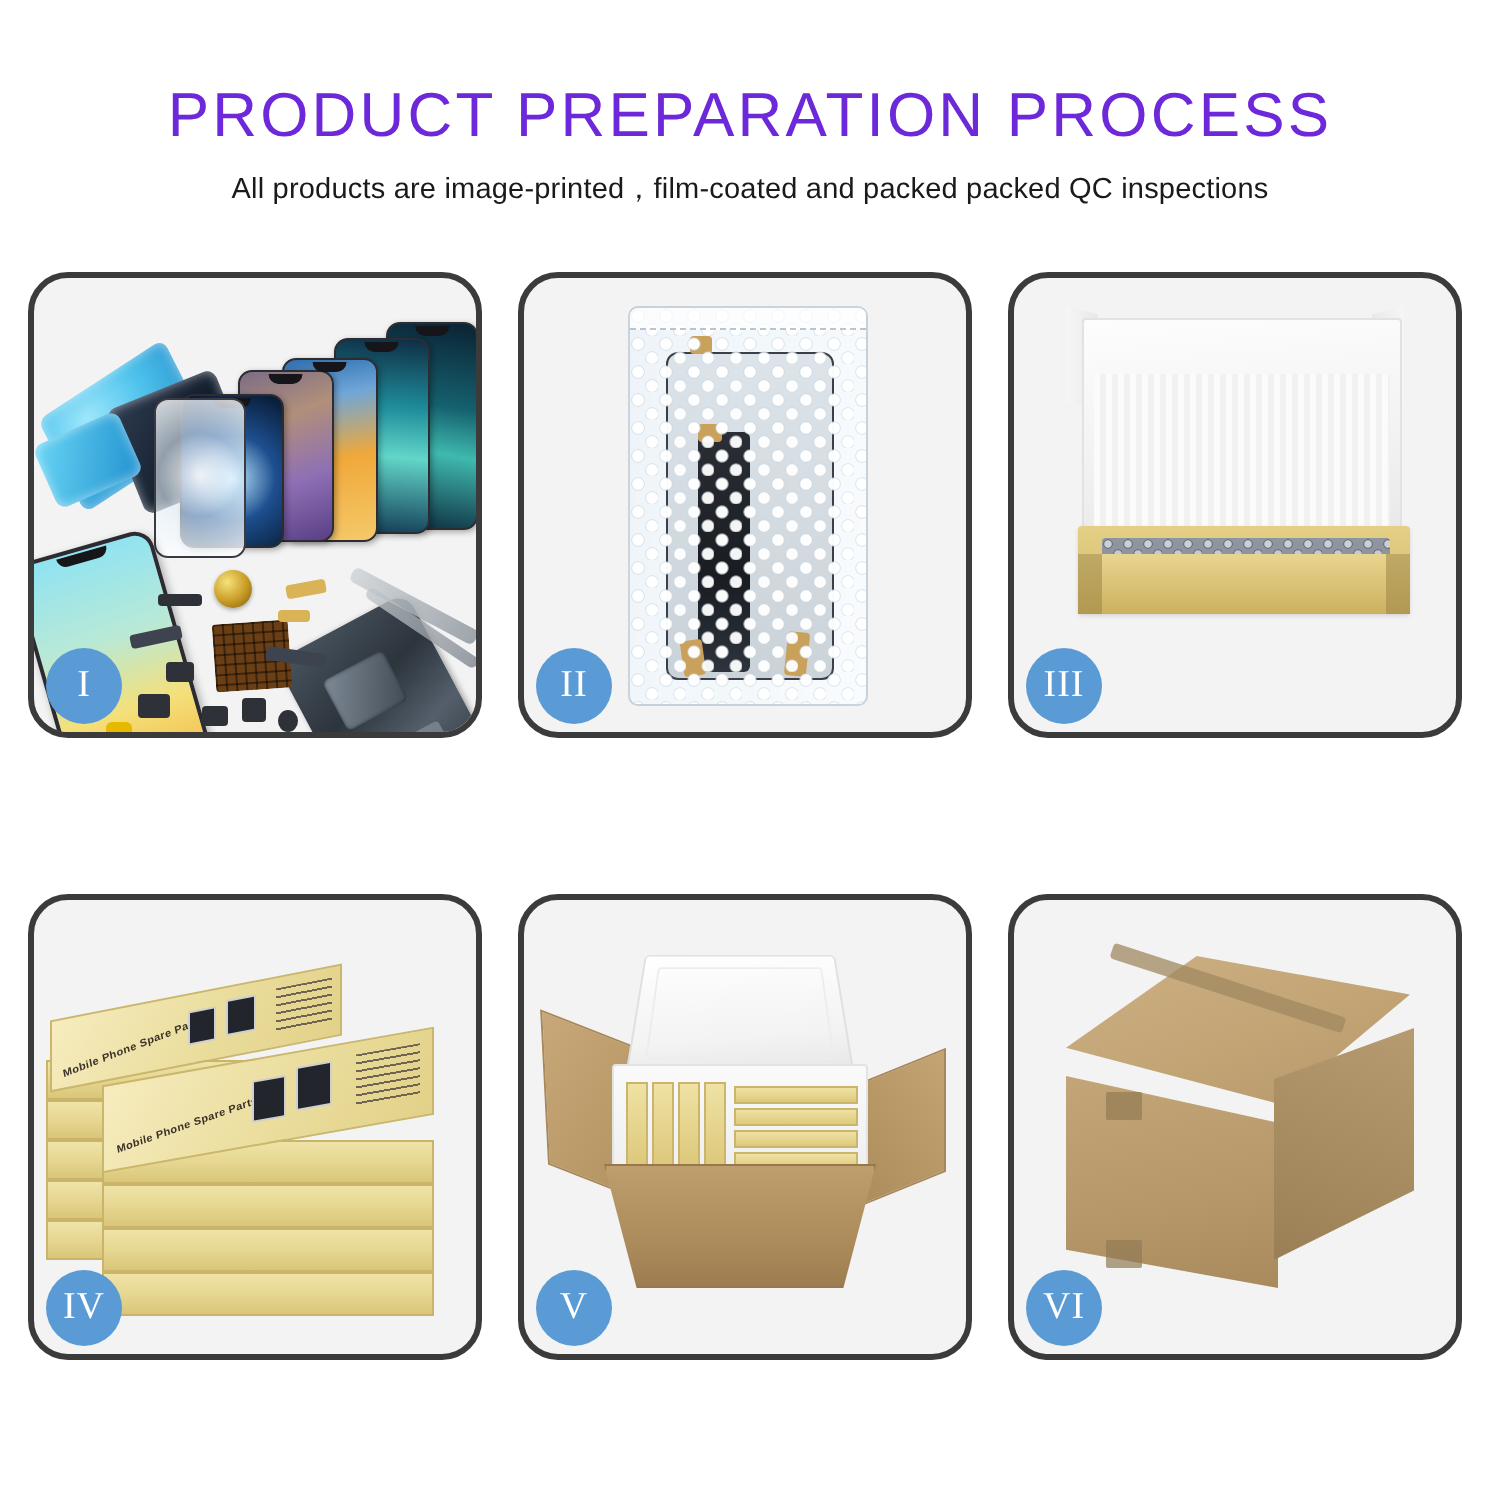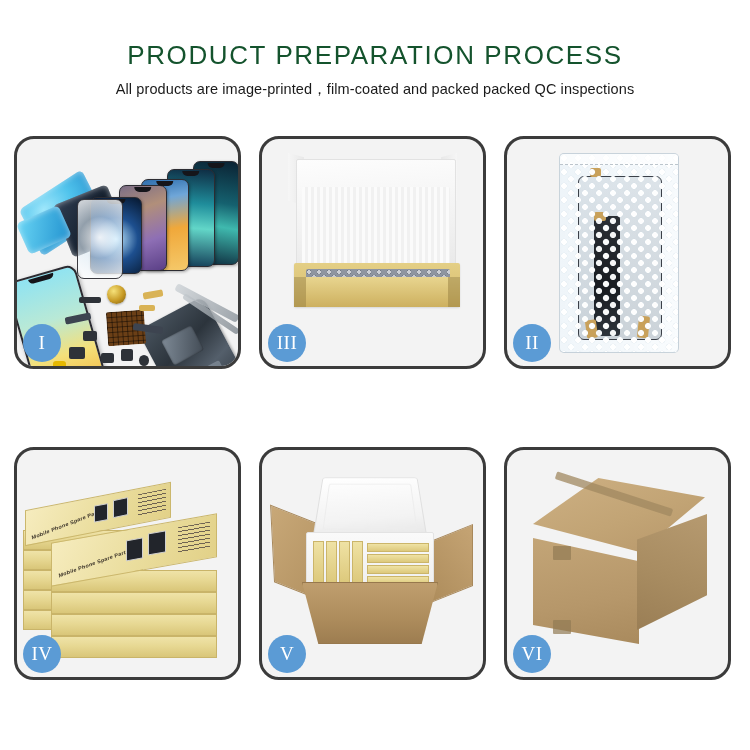--- a/index.html
+++ b/index.html
@@ -9,24 +9,24 @@
     background: #ffffff;
     font-family: "Liberation Sans", sans-serif;
     overflow: hidden;
   }
   .page { position: relative; width: 750px; height: 750px; background:#fff; }
 
   
   .header { position:absolute; left:0; top:0; width:750px; text-align:center; }
   .title {
     margin-top: 40px;
-    font-size: 26px;
+    font-size: 31px;
     letter-spacing: 1.6px;
     font-weight: 400;
-    color: #14532d;
+    color: #6d28d9;
     white-space: nowrap;
     font-family: "Liberation Sans", sans-serif;
   }
   .subtitle {
     margin-top: 9px;
     font-size: 14.5px;
     color: #1a1a1a;
     font-weight: 400;
     letter-spacing: .1px;
     white-space: nowrap;
@@ -373,47 +373,47 @@
         <div class="gold" style="left:122px; top:166px; width:16px; height:6px;"></div>
 
         <div class="tweezer"></div>
         <div class="tweezer2"></div>
       </div>
       <div class="badge">I</div>
     </div>
 
     <div class="panel">
       <div class="scene">
-        <div class="p3-lid-flapL"></div>
-        <div class="p3-lid-flapR"></div>
-        <div class="p3-lid"></div>
-        <div class="p3-foam"></div>
-        <div class="p3-tray"></div>
-        <div class="p3-bubble"></div>
-        <div class="p3-tray-side"></div>
-        <div class="p3-corner" style="left:32px; top:138px;"></div>
-        <div class="p3-corner" style="left:186px; top:138px;"></div>
-      </div>
-      <div class="badge">III</div>
-    </div>
-
-    <div class="panel">
-      <div class="scene">
         <div class="bag">
           <div class="inner-part"></div>
           <div class="dark-strip"></div>
           <div class="gold-tab" style="left:30px; top:14px; width:11px; height:9px;"></div>
           <div class="gold-tab" style="left:34px; top:58px; width:12px; height:9px;"></div>
           <div class="gold-tab" style="left:26px; top:166px; width:11px; height:18px; transform:rotate(-8deg);"></div>
           <div class="gold-tab" style="left:78px; top:162px; width:11px; height:22px; transform:rotate(6deg);"></div>
           <div class="bubbles"></div>
           <div class="bag-seal"></div>
         </div>
       </div>
       <div class="badge">II</div>
+    </div>
+
+    <div class="panel">
+      <div class="scene">
+        <div class="p3-lid-flapL"></div>
+        <div class="p3-lid-flapR"></div>
+        <div class="p3-lid"></div>
+        <div class="p3-foam"></div>
+        <div class="p3-tray"></div>
+        <div class="p3-bubble"></div>
+        <div class="p3-tray-side"></div>
+        <div class="p3-corner" style="left:32px; top:138px;"></div>
+        <div class="p3-corner" style="left:186px; top:138px;"></div>
+      </div>
+      <div class="badge">III</div>
     </div>
 
     <div class="panel">
       <div class="scene">
         <div class="stack">
 
           <div class="kbox" style="left:0px;  top:58px;  width:120px; height:20px;"></div>
           <div class="kbox" style="left:0px;  top:78px;  width:120px; height:20px;"></div>
           <div class="kbox" style="left:0px;  top:98px;  width:120px; height:20px;"></div>
           <div class="kbox" style="left:0px;  top:118px; width:120px; height:20px;"></div>

